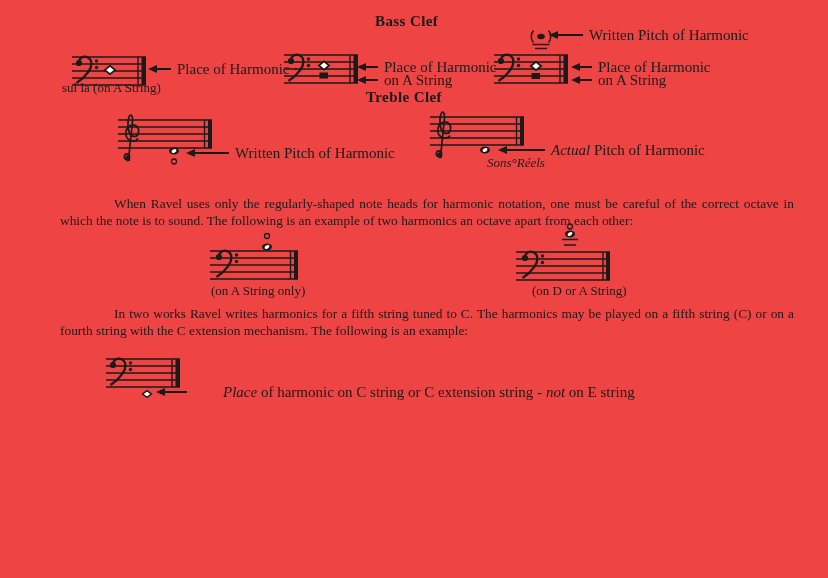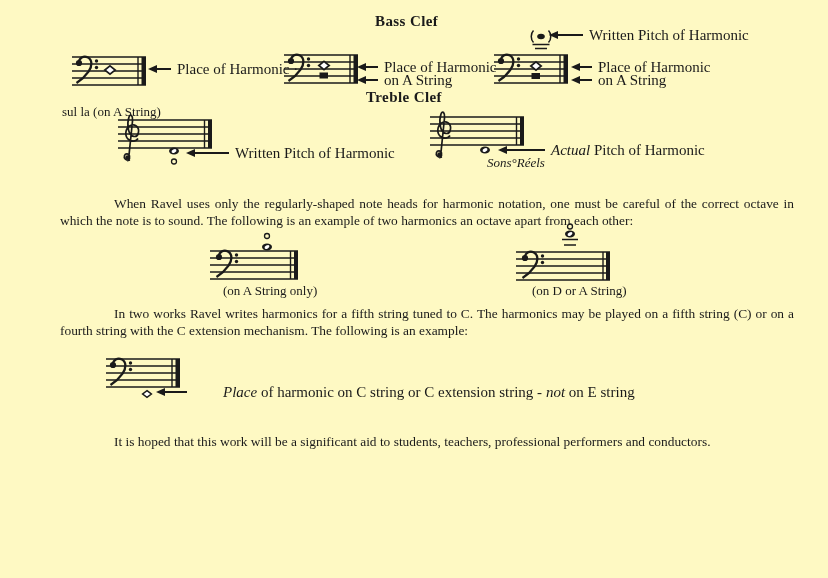--- a/index.html
+++ b/index.html
@@ -1,17 +1,17 @@
 <!DOCTYPE html>
 <html><head>
 <meta charset="utf-8">
 <style>
   html,body{margin:0;padding:0;background:#e9e9e9;}
   .page{
-    position:relative;width:828px;height:578px;background:#fef9c3;
+    position:relative;width:828px;height:578px;background:#ef4444;
     font-family:"Liberation Serif","DejaVu Serif",serif;color:#1a1a1a;
     overflow:hidden;margin:0 auto;
   }
   .abs{position:absolute;}
   .hd{position:absolute;font-weight:bold;font-size:15px;letter-spacing:.4px;white-space:nowrap;}
   .lrow{position:absolute;display:flex;align-items:center;gap:6px;font-size:15px;white-space:nowrap;height:14px;}
   .arrow{display:inline-block;height:1.6px;background:#1a1a1a;position:relative;flex:none;margin-left:9px;}
   .arrow::before{content:"";position:absolute;left:-9px;top:-3.4px;width:0;height:0;
     border-top:4.2px solid transparent;border-bottom:4.2px solid transparent;border-right:9.5px solid #1a1a1a;}
   .cap{position:absolute;font-size:13px;white-space:nowrap;}
@@ -49,21 +49,21 @@
     </g>
     <g>
       <line x1="66" y1="4" x2="66" y2="32" stroke="#1a1a1a" stroke-width="1.4"></line>
       <rect x="69.5" y="4" width="4.5" height="28" fill="#1a1a1a"></rect>
     </g>
   </svg>
   <div class="lrow" style="left:148px;top:62px;">
     <span class="arrow" style="width:14px;"></span>
     <span>Place of Harmonic ·</span>
   </div>
-  <div class="cap" style="left:62px;top:104px;">sul la (on A String)</div>
+  <div class="cap" style="left:62px;top:80px;">sul la (on A String)</div>
 
   <svg class="abs" style="left:284px;top:51px;" width="76" height="42" viewBox="0 0 76 42">
     <g>
       <line class="ln" x1="0" y1="4" x2="74" y2="4"></line>
         <line class="ln" x1="0" y1="11" x2="74" y2="11"></line>
       <line class="ln" x1="0" y1="18" x2="74" y2="18"></line>
         <line class="ln" x1="0" y1="25" x2="74" y2="25"></line>
       <line class="ln" x1="0" y1="32" x2="74" y2="32"></line>
     </g>
     <g>
@@ -212,21 +212,21 @@
       <circle cx="7" cy="10" r="3.1" fill="#1a1a1a"></circle>
       <path class="clef" d="M7,10 C6.5,4.5 12,2.5 15.5,4.2 C20.5,6.6 20.5,13 16.5,18.6 C13,23.6 8.5,27.5 4.5,30" stroke-width="2.3"></path>
       <circle cx="24.5" cy="8" r="1.7" fill="#1a1a1a"></circle>
         <circle cx="24.5" cy="14.5" r="1.7" fill="#1a1a1a"></circle>
     </g>
     <g>
       <line x1="80.5" y1="21" x2="80.5" y2="49" stroke="#1a1a1a" stroke-width="1.4"></line>
       <rect x="84" y="21" width="4" height="28" fill="#1a1a1a"></rect>
     </g>
   </svg>
-  <div class="cap" style="left:211px;top:283px;margin-left:12px;">(on A String only)</div>
+  <div class="cap" style="left:211px;top:283px;">(on A String only)</div>
 
   <svg class="abs" style="left:516px;top:222px;" width="96" height="62" viewBox="0 0 96 62">
     <circle cx="54" cy="4.5" r="2.5" fill="none" stroke="#1a1a1a" stroke-width="1.3"></circle>
     <g>
       <ellipse cx="54" cy="12" rx="5" ry="3.4" fill="#1a1a1a"></ellipse>
       <ellipse cx="54" cy="12" rx="2.6" ry="1.6" fill="#ffffff" transform="rotate(-28 54 12)"></ellipse>
     </g>
     <line class="ledg" x1="46" y1="17.5" x2="62" y2="17.5"></line>
     <line class="ledg" x1="48" y1="23" x2="60" y2="23"></line>
     <g>
@@ -271,16 +271,15 @@
     </g>
     <g>
       <path d="M41,35.6 L45.4,39 L41,42.4 L36.6,39 Z" fill="#ffffff" stroke="#1a1a1a" stroke-width="1.5"></path>
     </g>
   </svg>
   <div class="lrow" style="left:156px;top:385px;gap:36px;">
     <span class="arrow" style="width:22px;"></span>
     <span><span class="it">Place</span><span> of harmonic on C string or C extension string - </span><span class="it">not</span><span> on E string</span></span>
   </div>
 
-  <p class="para" style="top:420px;">It is hoped that this work will be a significant aid to students, teachers, professional performers and conductors.</p>
 
 
 </div>
 
 </body></html>

